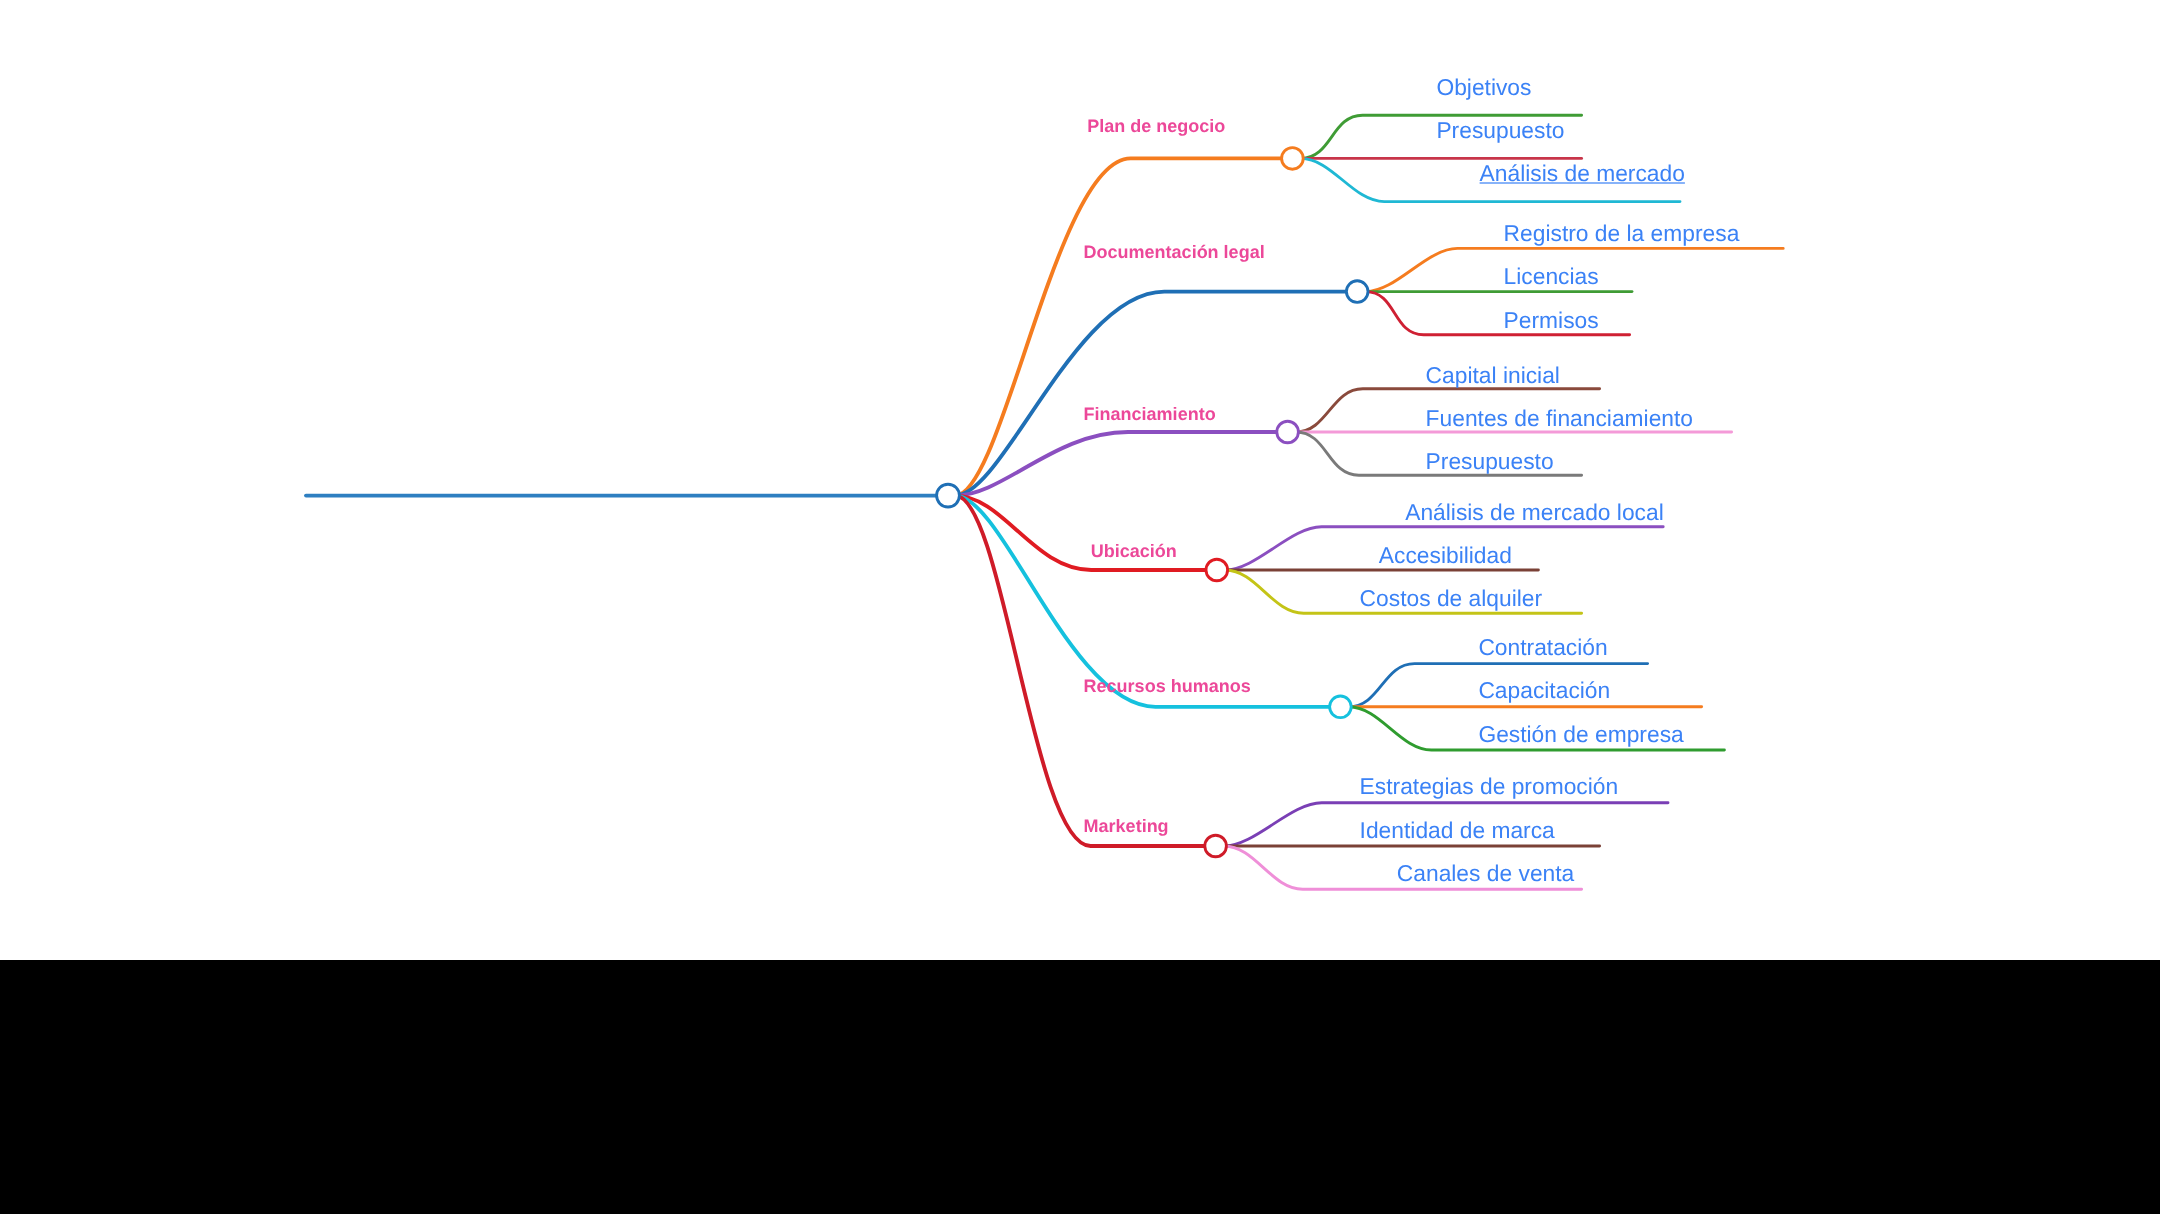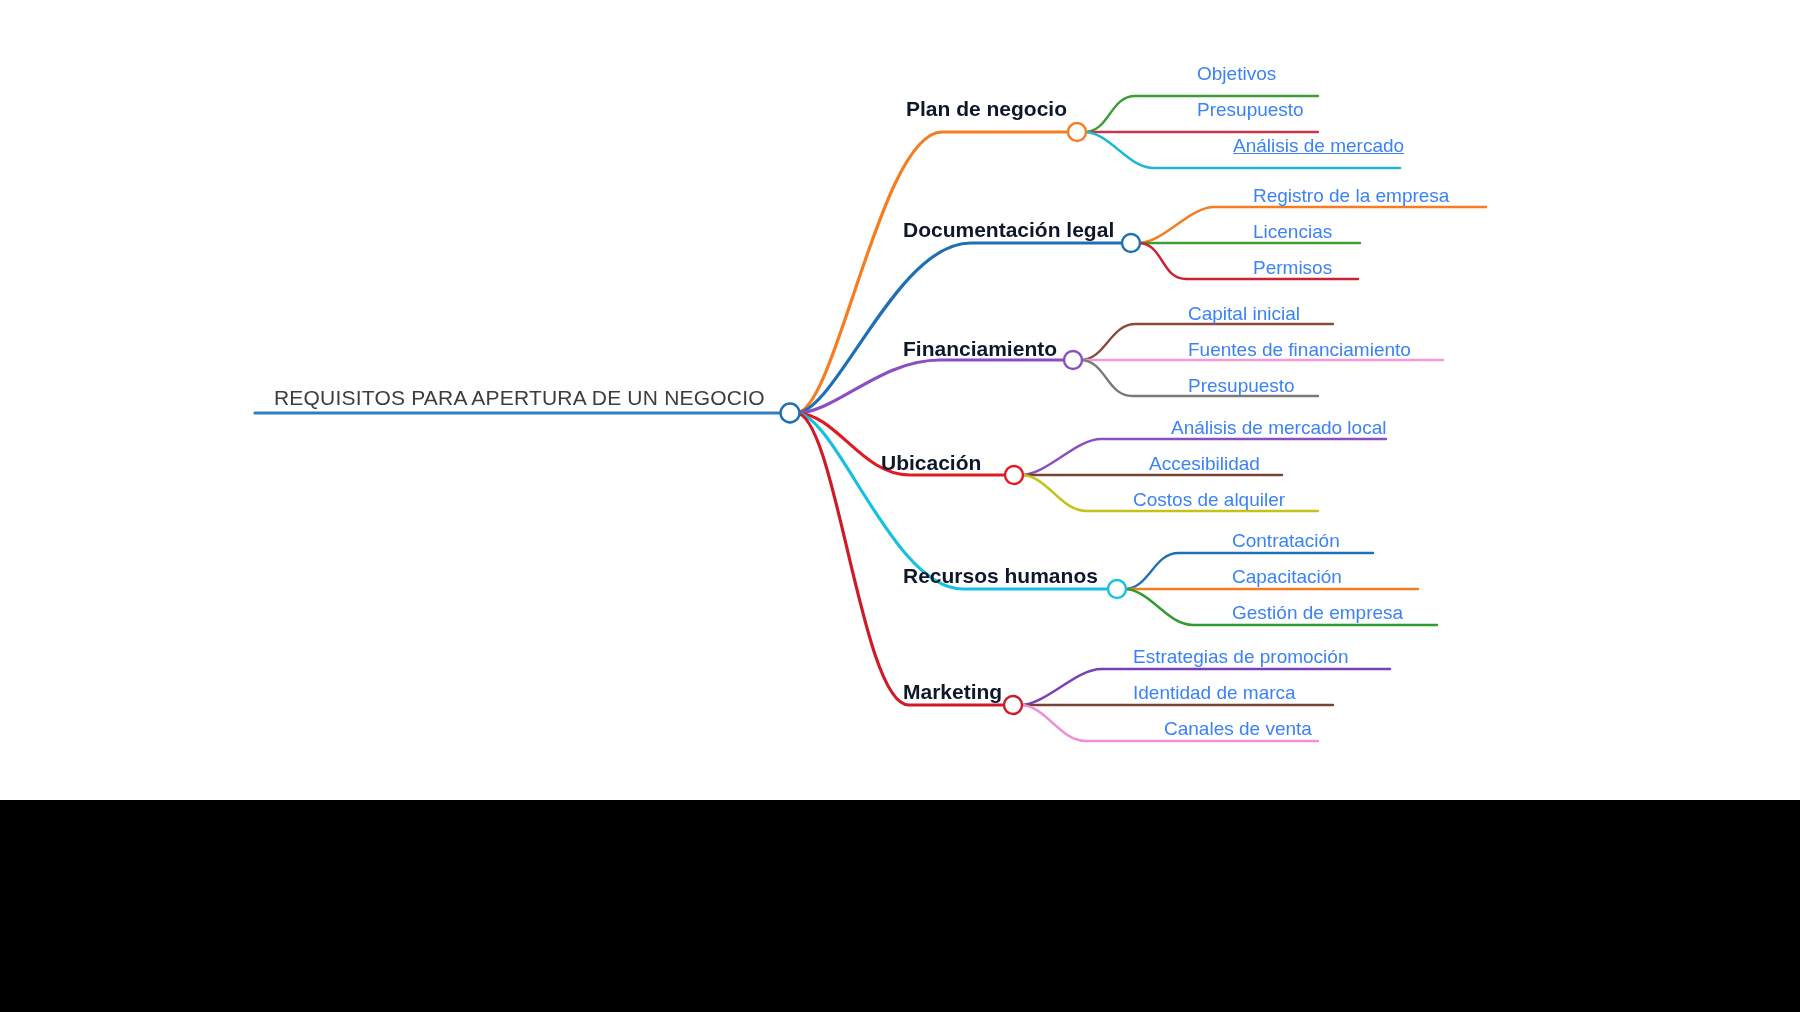--- a/index.html
+++ b/index.html
@@ -47,23 +47,23 @@
     position: absolute;
     white-space: nowrap;
     color: #3a3a3a;
   }
   .root-label {
     font-size: 21px;
     letter-spacing: 0.2px;
     color: #3d3d3d;
   }
   .branch-label {
-    font-size: 21px;
+    font-size: 15px;
     font-weight: bold;
-    color: #0f172a;
+    color: #ec4899;
   }
   .leaf-label {
     font-size: 19px;
     color: #3b82f6;
   }
 </style>
 </head>
 <body>
 
 <div id="stage">
@@ -102,38 +102,37 @@
           <circle cx="1077" cy="132" r="9" fill="#ffffff" stroke="#f57c1f" stroke-width="2.4"></circle>
           <circle cx="1131" cy="243" r="9" fill="#ffffff" stroke="#1f6fb5" stroke-width="2.4"></circle>
           <circle cx="1073" cy="360" r="9" fill="#ffffff" stroke="#8b4fc0" stroke-width="2.4"></circle>
           <circle cx="1014" cy="475" r="9" fill="#ffffff" stroke="#e01b22" stroke-width="2.4"></circle>
           <circle cx="1117" cy="589" r="9" fill="#ffffff" stroke="#15c1de" stroke-width="2.4"></circle>
           <circle cx="1013" cy="705" r="9" fill="#ffffff" stroke="#cf1b28" stroke-width="2.4"></circle>
           <circle cx="790" cy="413" r="9.5" fill="#ffffff" stroke="#1f6fb5" stroke-width="2.4"></circle>
         </g>
     </svg>
 
-    <div class="label root-label" style="left:274px; top:386px;">REQUISITOS PARA APERTURA DE UN NEGOCIO</div>
 
     <div class="label branch-label" style="left:906px; top:97px;">Plan de negocio</div>
     <div class="label leaf-label" style="left:1197px; top:63px;">Objetivos</div>
     <div class="label leaf-label" style="left:1197px; top:99px;">Presupuesto</div>
     <div class="label leaf-label" style="left:1233px; top:135px;text-decoration:underline;">Análisis de mercado</div>
 
-    <div class="label branch-label" style="left:903px; top:218px;text-align:center;">Documentación legal</div>
+    <div class="label branch-label" style="left:903px; top:202px;text-align:center;">Documentación legal</div>
     <div class="label leaf-label" style="left:1253px; top:185px;">Registro de la empresa</div>
     <div class="label leaf-label" style="left:1253px; top:221px;">Licencias</div>
     <div class="label leaf-label" style="left:1253px; top:257px;">Permisos</div>
 
     <div class="label branch-label" style="left:903px; top:337px;">Financiamiento</div>
     <div class="label leaf-label" style="left:1188px; top:303px;">Capital inicial</div>
     <div class="label leaf-label" style="left:1188px; top:339px;">Fuentes de financiamiento</div>
     <div class="label leaf-label" style="left:1188px; top:375px;">Presupuesto</div>
 
-    <div class="label branch-label" style="left:881px; top:451px;">Ubicación</div>
+    <div class="label branch-label" style="left:909px; top:451px;">Ubicación</div>
     <div class="label leaf-label" style="left:1171px; top:417px;text-align:right;">Análisis de mercado local</div>
     <div class="label leaf-label" style="left:1133px; top:453px;margin-left:16px;">Accesibilidad</div>
     <div class="label leaf-label" style="left:1133px; top:489px;">Costos de alquiler</div>
 
     <div class="label branch-label" style="left:903px; top:564px;">Recursos humanos</div>
     <div class="label leaf-label" style="left:1232px; top:530px;">Contratación</div>
     <div class="label leaf-label" style="left:1232px; top:566px;">Capacitación</div>
     <div class="label leaf-label" style="left:1232px; top:602px;">Gestión de empresa</div>
 
     <div class="label branch-label" style="left:903px; top:680px;">Marketing</div>

